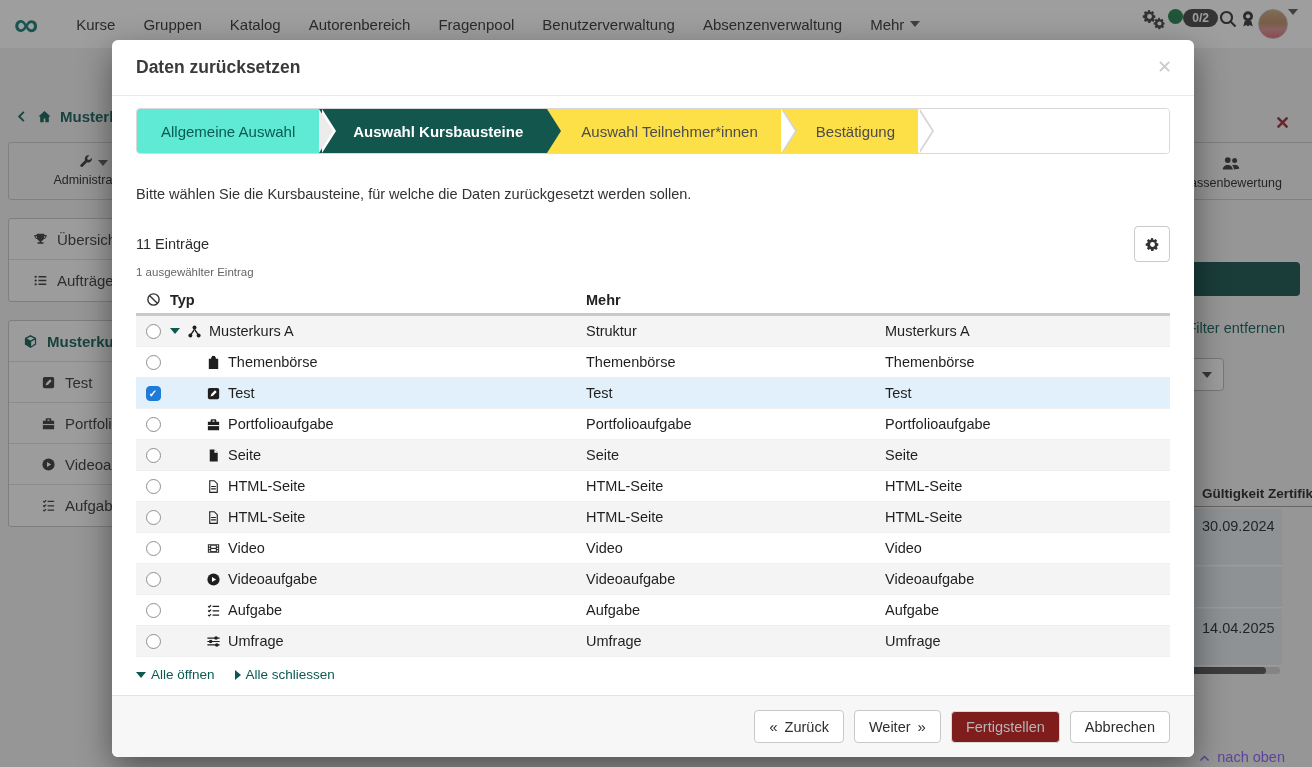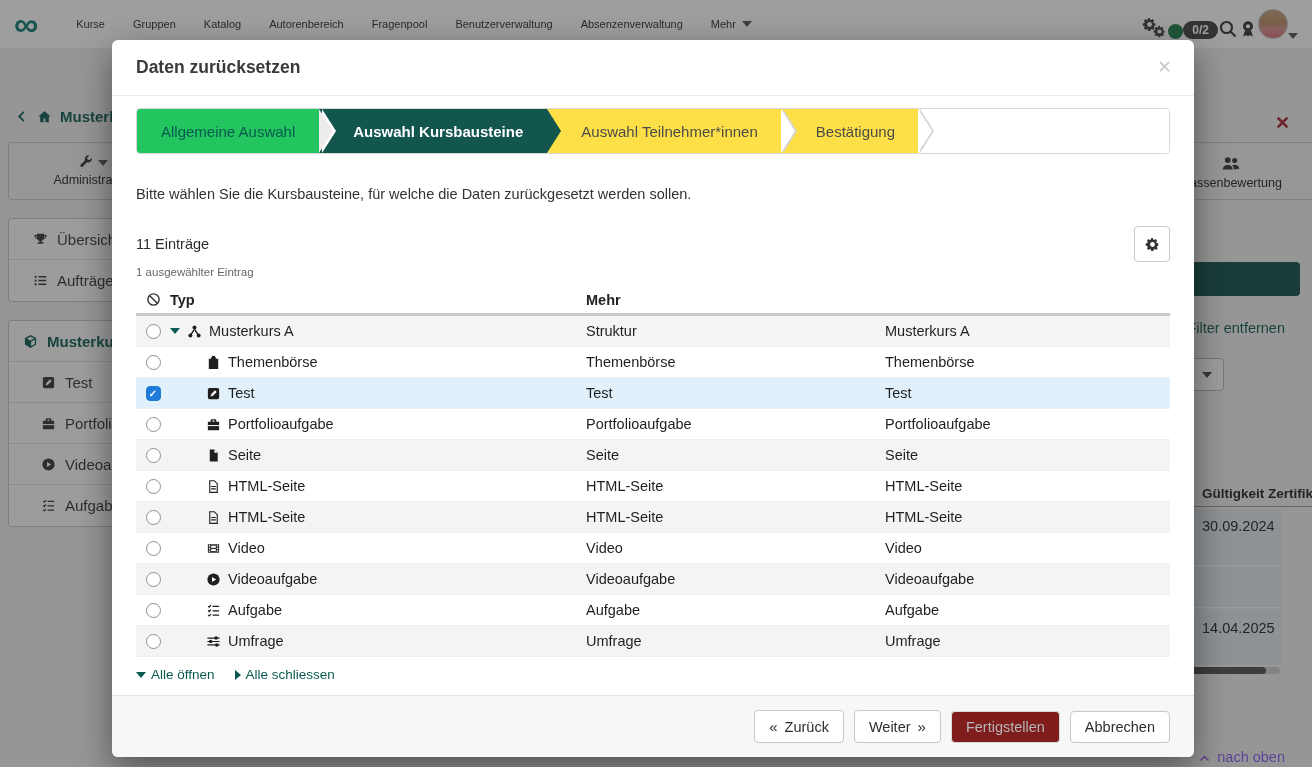--- a/index.html
+++ b/index.html
@@ -3,22 +3,22 @@
 <meta charset="utf-8">
 <style>
   * { margin:0; padding:0; box-sizing:border-box; }
   body { font-family:"Liberation Sans", sans-serif; background:#444; }
   .stage { position:relative; width:1312px; height:767px; overflow:hidden; background:#f0f0f0; }
 
   
   .navbar { position:absolute; top:0; left:0; right:0; height:48px; background:#ffffff;
             display:flex; align-items:center; padding:0 14px; gap:28px; }
   .brand { font-size:34px; font-weight:bold; color:#0b7a72; line-height:40px; margin-right:10px; }
-  .nav-item { font-size:11px; color:#2e2e2e; white-space:nowrap; display:flex; align-items:center; gap:6px; }
-  .nav-right { margin-left:auto; display:flex; align-items:flex-end; }
+  .nav-item { font-size:15px; color:#2e2e2e; white-space:nowrap; display:flex; align-items:center; gap:6px; }
+  .nav-right { margin-left:auto; display:flex; align-items:flex-start; }
   .dot-green { width:15px; height:15px; border-radius:50%; background:#1d7a47; }
   .pill { background:#3f3f3f; color:#fff; font-size:12px; font-weight:bold; border-radius:10px; padding:2px 9px; }
   .avatar { width:30px; height:30px; border-radius:50%;
             background:linear-gradient(180deg,#caa37c 0%,#b98a63 45%,#d98f93 70%,#e0666a 100%);
             border:1px solid #bbb; }
   .bg-content { position:absolute; top:48px; left:0; right:0; bottom:0; background:#f0f0f0; }
 
   .crumb { position:absolute; top:60px; left:14px; display:flex; align-items:center; gap:8px;
            color:#0a5a52; font-size:15px; font-weight:bold; }
   .bg-close { position:absolute; top:64px; right:22px; color:#a11f2f; font-size:18px; font-weight:900; }
@@ -51,21 +51,21 @@
            border-radius:6px; box-shadow:0 12px 34px rgba(0,0,0,0.45); }
   .m-header { position:relative; height:56px; padding:17px 24px; border-bottom:1px solid #ebebeb; }
   .m-title { font-size:17.5px; font-weight:bold; color:#3a3a3a; }
   .m-close { position:absolute; right:22px; top:16px; font-size:18px; color:#cbcbcb; }
 
   .steps { display:flex; height:46px; border:1px solid #d8d8d8; border-radius:4px; background:#fff;
            overflow:hidden; margin:12px 24px 0; }
   .step { position:relative; display:flex; align-items:center; font-size:15px; padding:0 24px; white-space:nowrap; }
   .step::before, .step::after { content:""; position:absolute; top:0; width:0; height:0;
            border-top:22px solid transparent; border-bottom:22px solid transparent; }
-  .step.done { background:#22c55e; color:#0b5a52; z-index:6; }
+  .step.done { background:#5eead4; color:#0b5a52; z-index:6; }
   .step.done::before { right:-17px; border-left:14px solid #fff; }
   .step.done::after  { right:-14px; border-left:14px solid #ececec; }
   .step.active { background:#12564e; color:#fff; font-weight:bold; z-index:5; padding-left:34px; }
   .step.active::before { display:none; }
   .step.active::after  { right:-14px; border-left:14px solid #12564e; }
   .step.todo { background:#fde047; color:#4c4c4c; z-index:4; padding-left:34px; }
   .step.todo::before { right:-15px; border-left:14px solid #d4d4d4; }
   .step.todo::after  { right:-13px; border-left:14px solid #fff; }
   .step.todo.last { z-index:3; }
   .step-fill { flex:1; background:#fff; }

